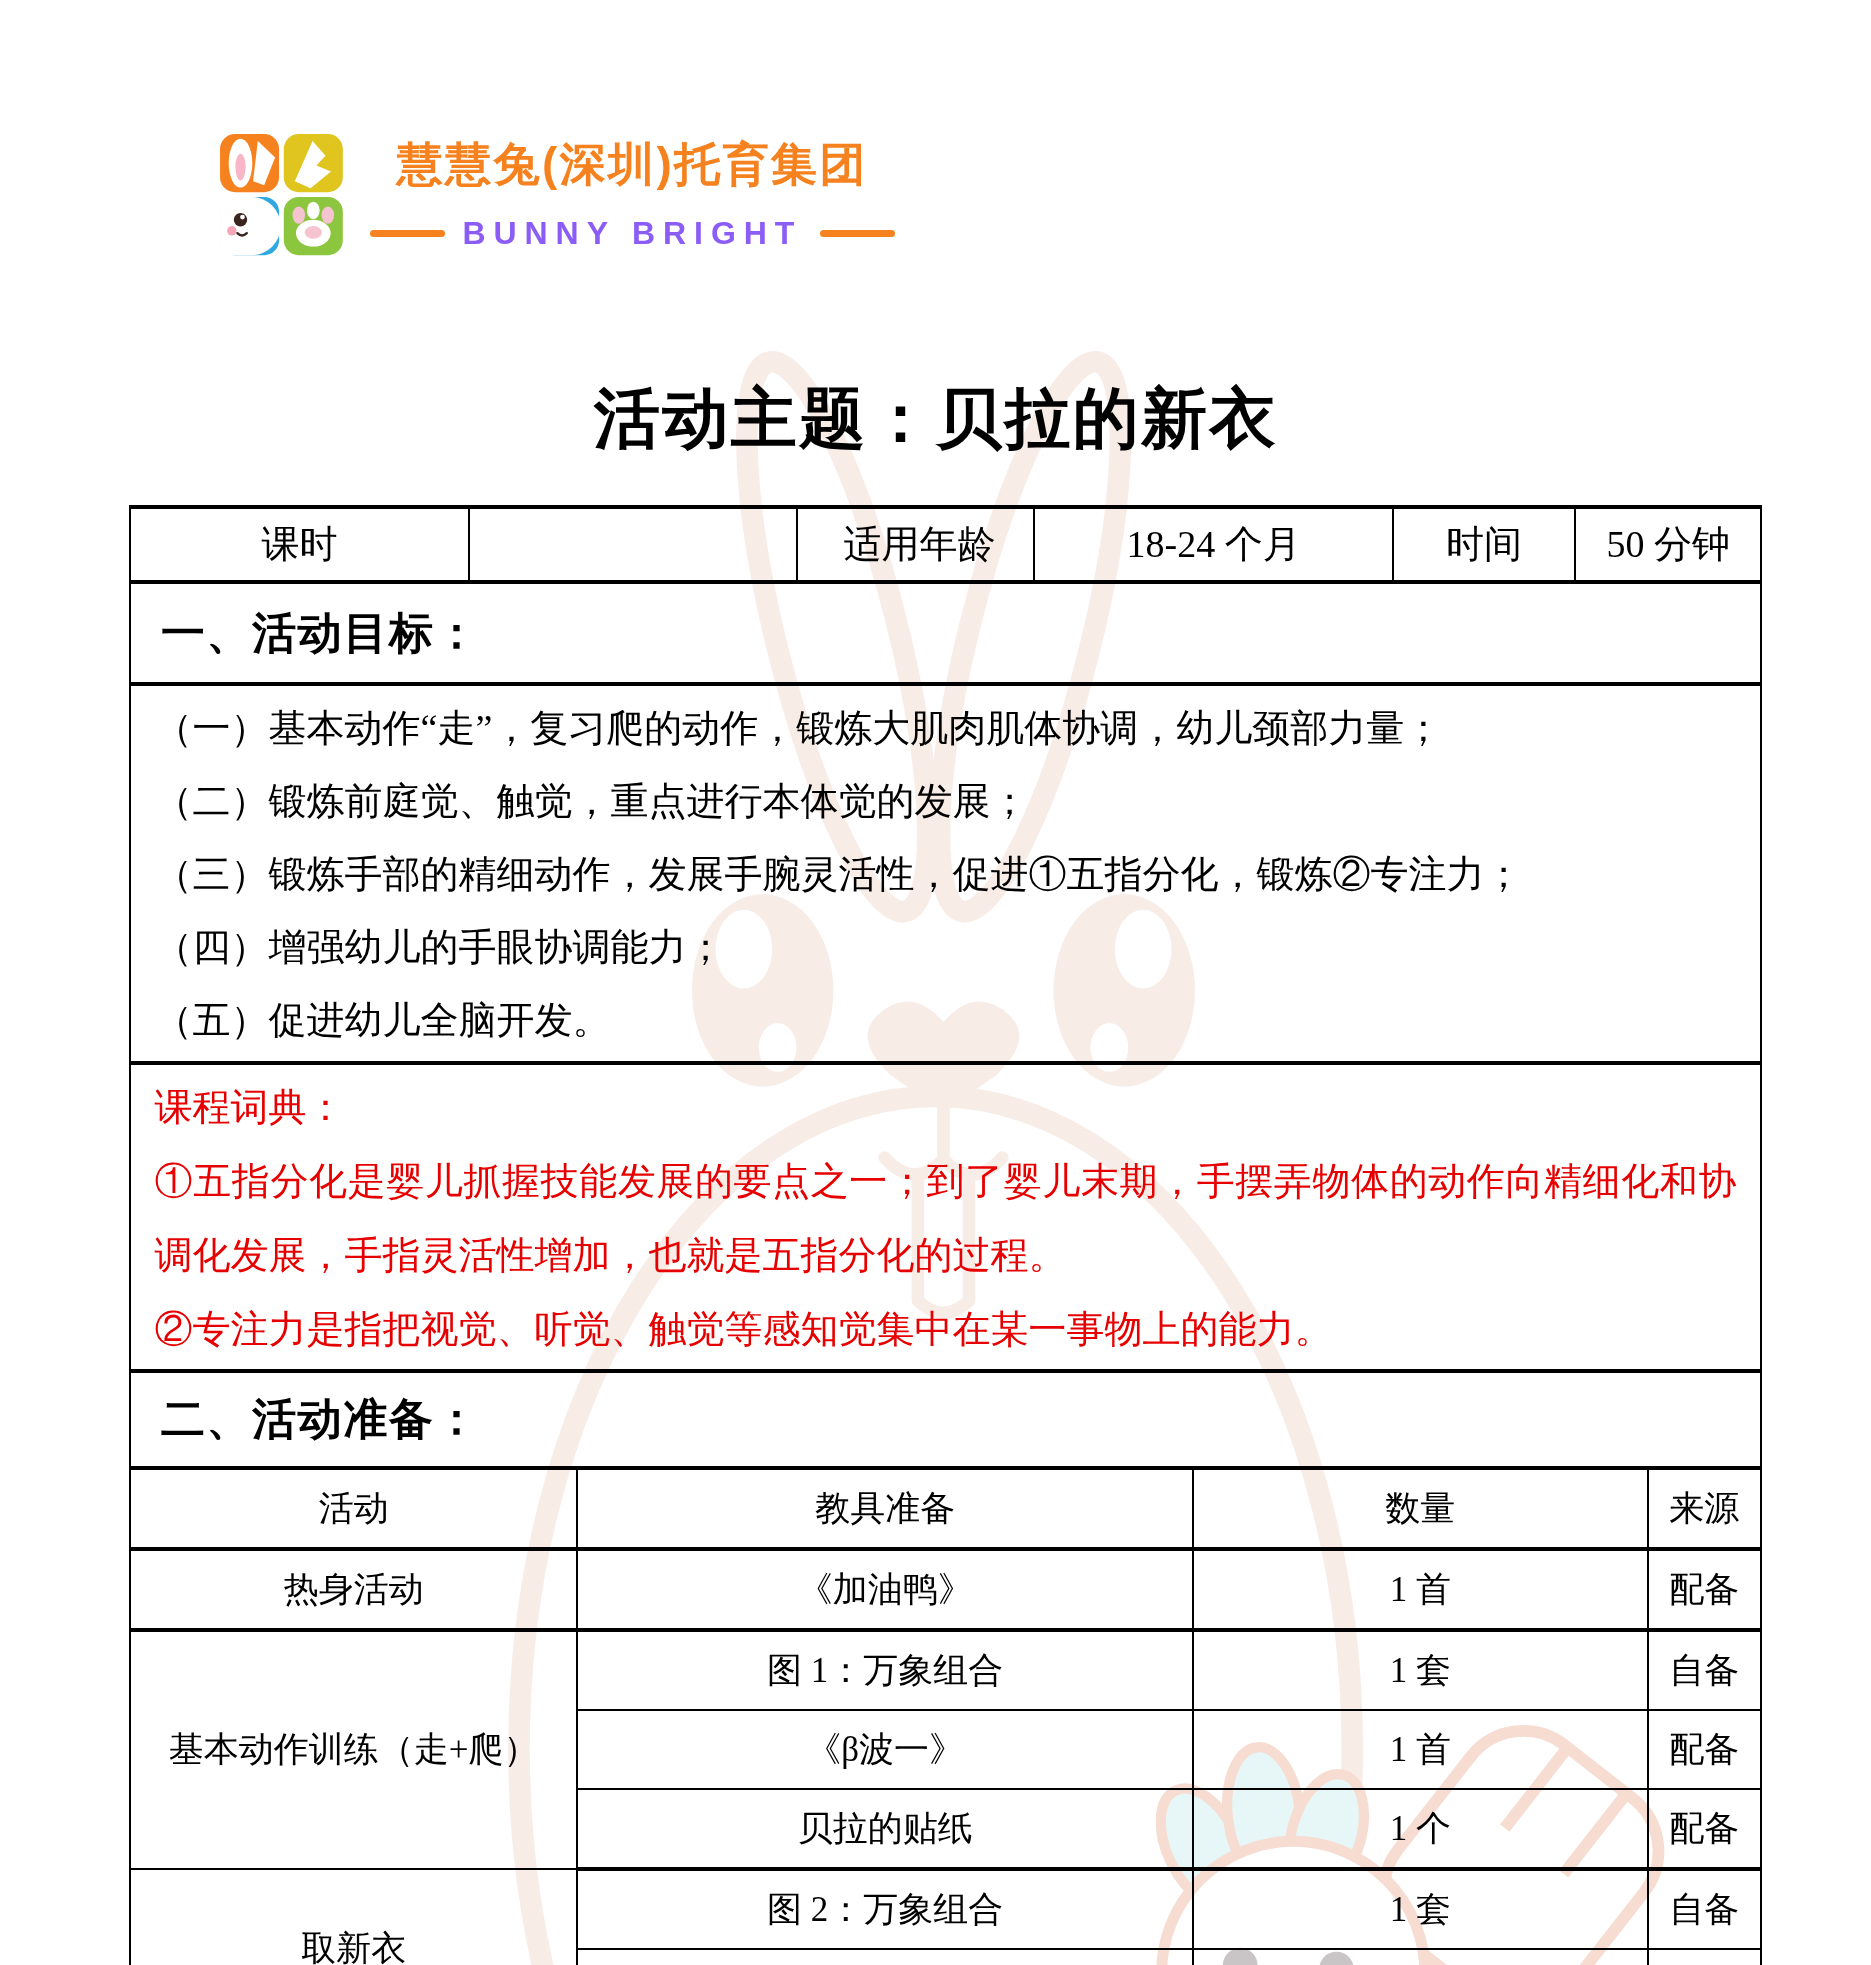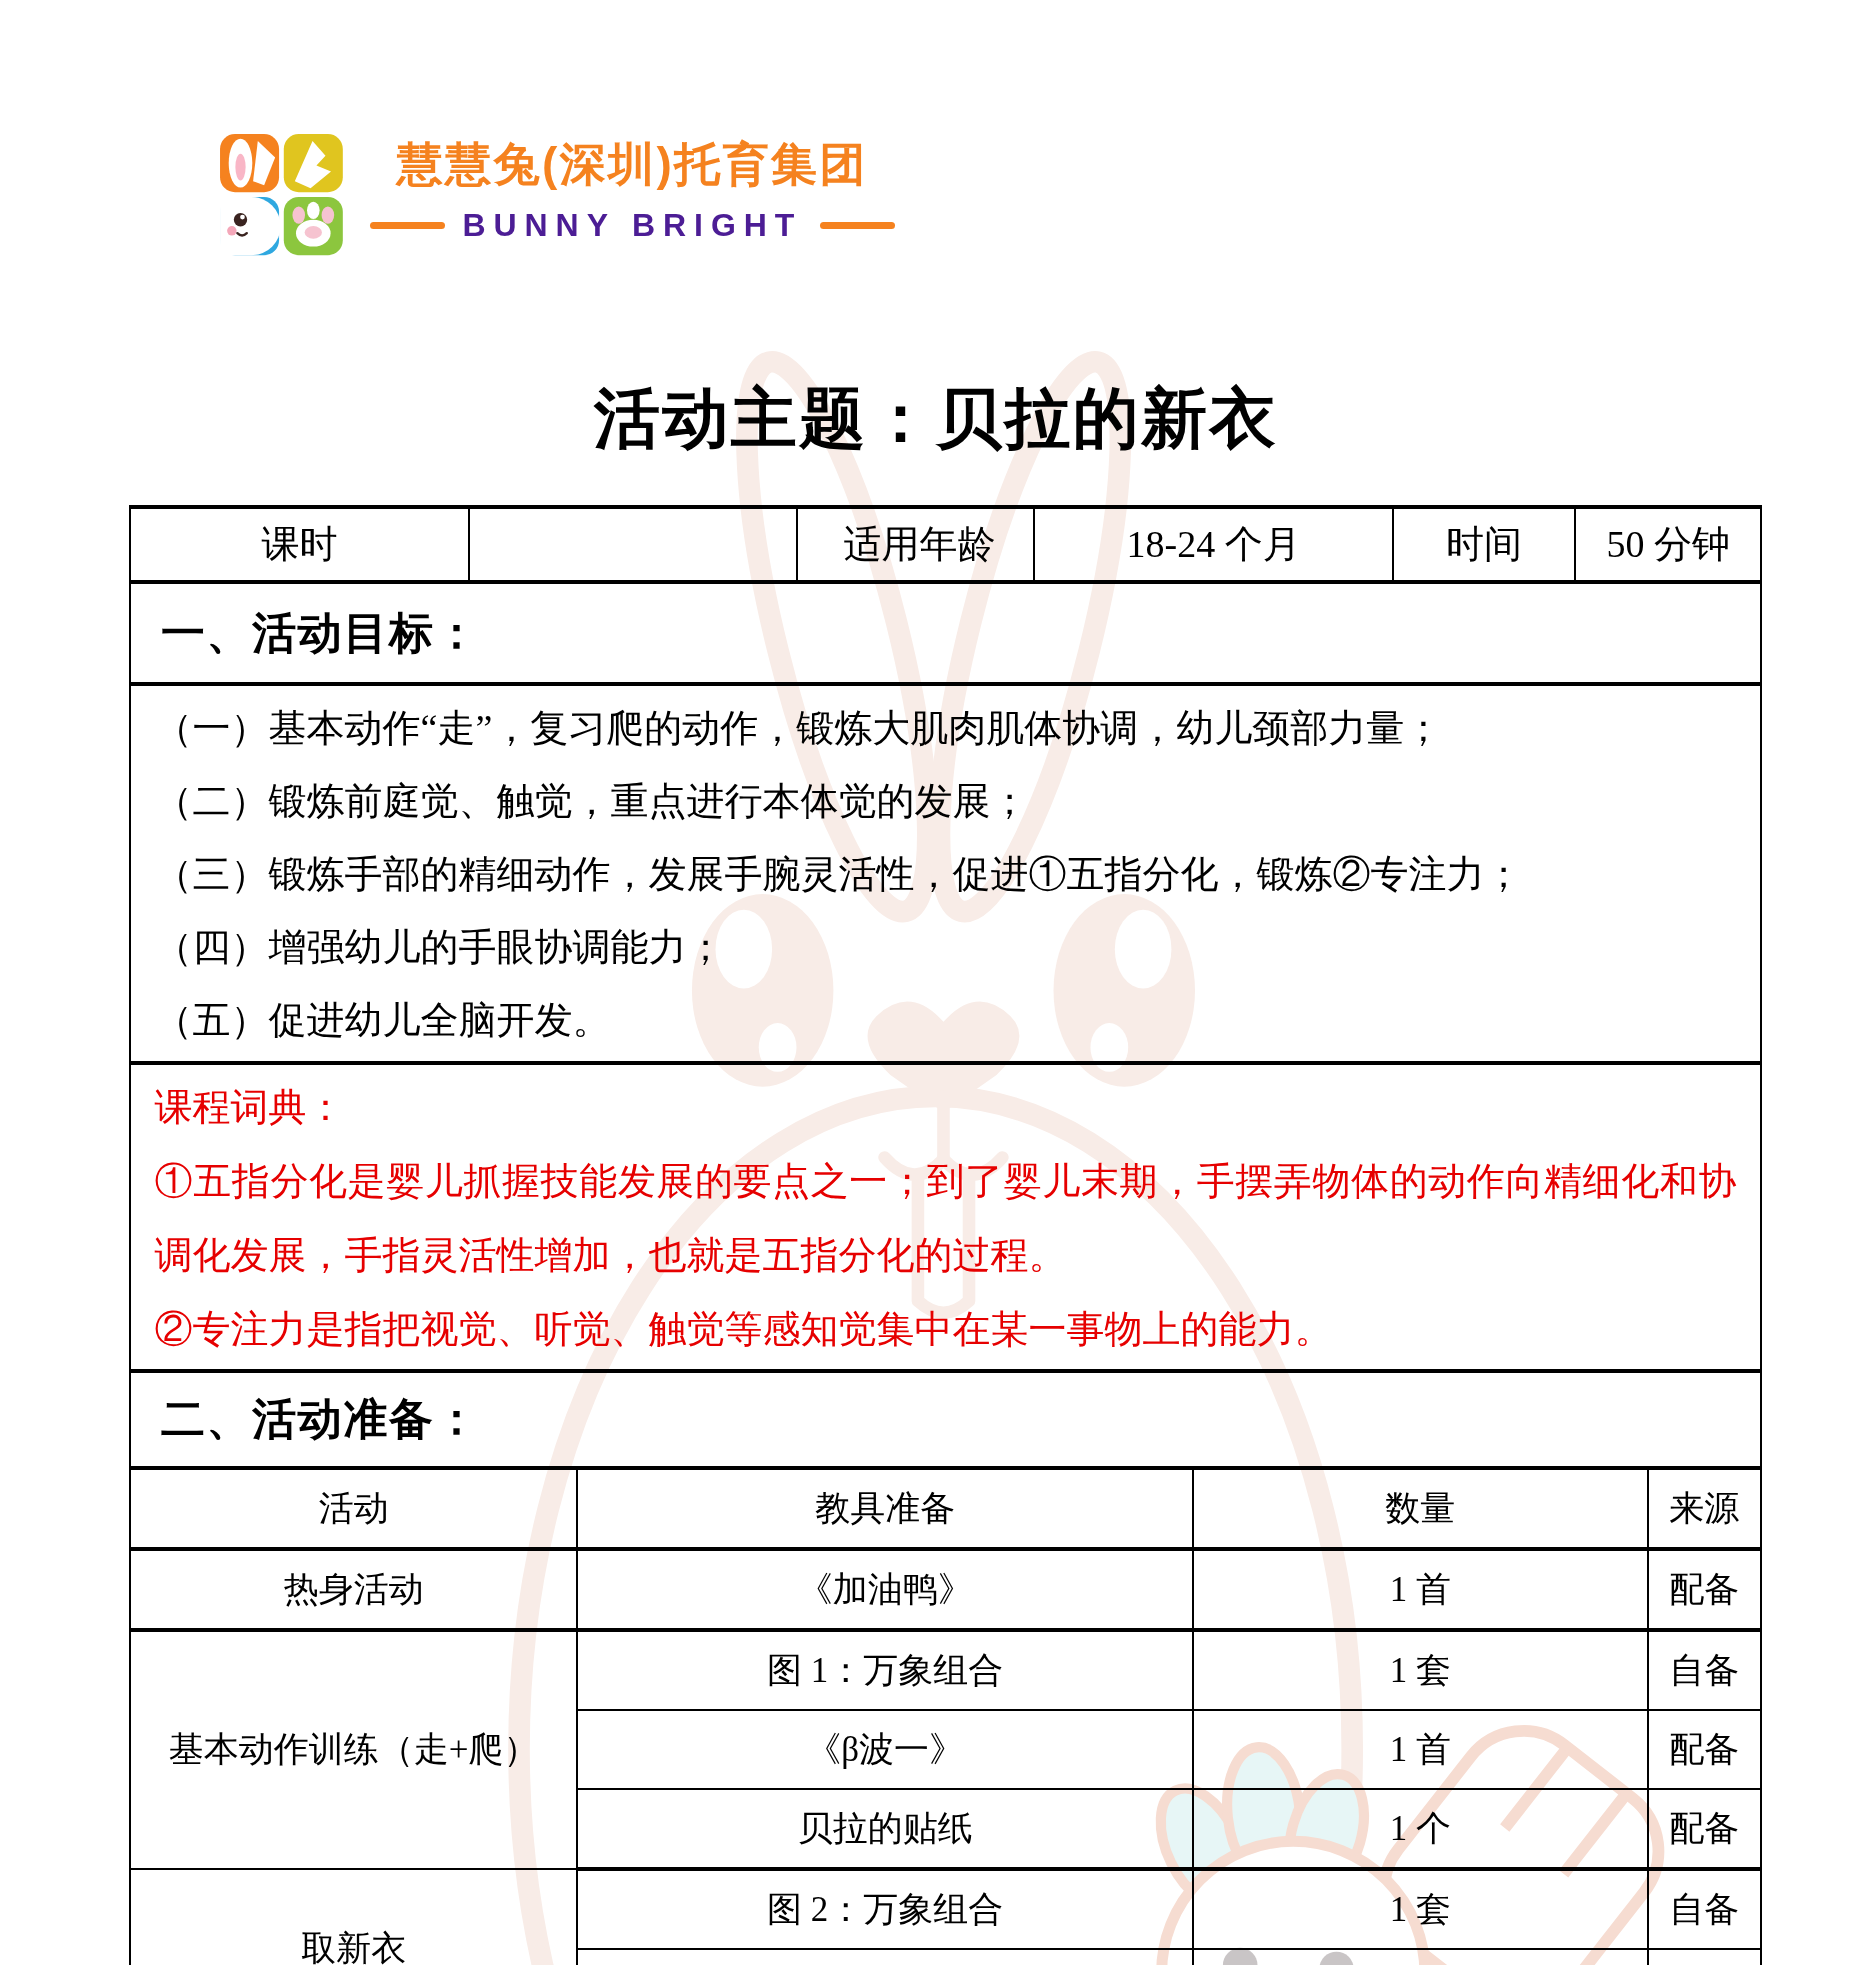--- a/index.html
+++ b/index.html
@@ -5,26 +5,26 @@
   html,body { margin:0; padding:0; }
   body {
     width:1872px; height:2647px; background:#ffffff; position:relative; overflow:hidden;
     font-family:"Liberation Serif","DejaVu Serif",serif; color:#000;
   }
   .wm { position:absolute; left:0; top:0; z-index:0; }
   .layer { position:absolute; z-index:1; }
 
   
   .header-logo { left:220px; top:134px; display:flex; align-items:flex-start; gap:23.6px; }
-  .logo-text { display:flex; flex-direction:column; align-items:center; }
+  .logo-text { display:flex; flex-direction:column; align-items:center;gap:8px; }
   .logo-cn { color:#F5821F; font-size:46px; font-weight:bold; letter-spacing:2.4px;
              font-family:"Liberation Sans","DejaVu Sans",sans-serif; white-space:nowrap; }
   .logo-en-row { margin-top:11px; display:flex; align-items:center; gap:18px; }
   .logo-dash { width:75px; height:6.3px; border-radius:3.9px; background:#F5821F; }
-  .logo-en { color:#4c1d95; font-size:32px; font-weight:bold; letter-spacing:7.9px;
+  .logo-en { color:#8b5cf6; font-size:32px; font-weight:bold; letter-spacing:7.9px;
              font-family:"Liberation Sans","DejaVu Sans",sans-serif; white-space:nowrap; }
 
   
   .page-title { top:374px; left:0; width:100%; text-align:center;
                 font-size:66px; font-weight:bold; letter-spacing:2.4px; }
 
   
   .doc { left:129px; top:505px; width:1633px; box-sizing:border-box;
          border:2.4px solid #000; border-top-width:4.7px; border-bottom-width:4.7px; }
   .info-row { display:flex; height:71px; border-bottom:4.7px solid #000; }

